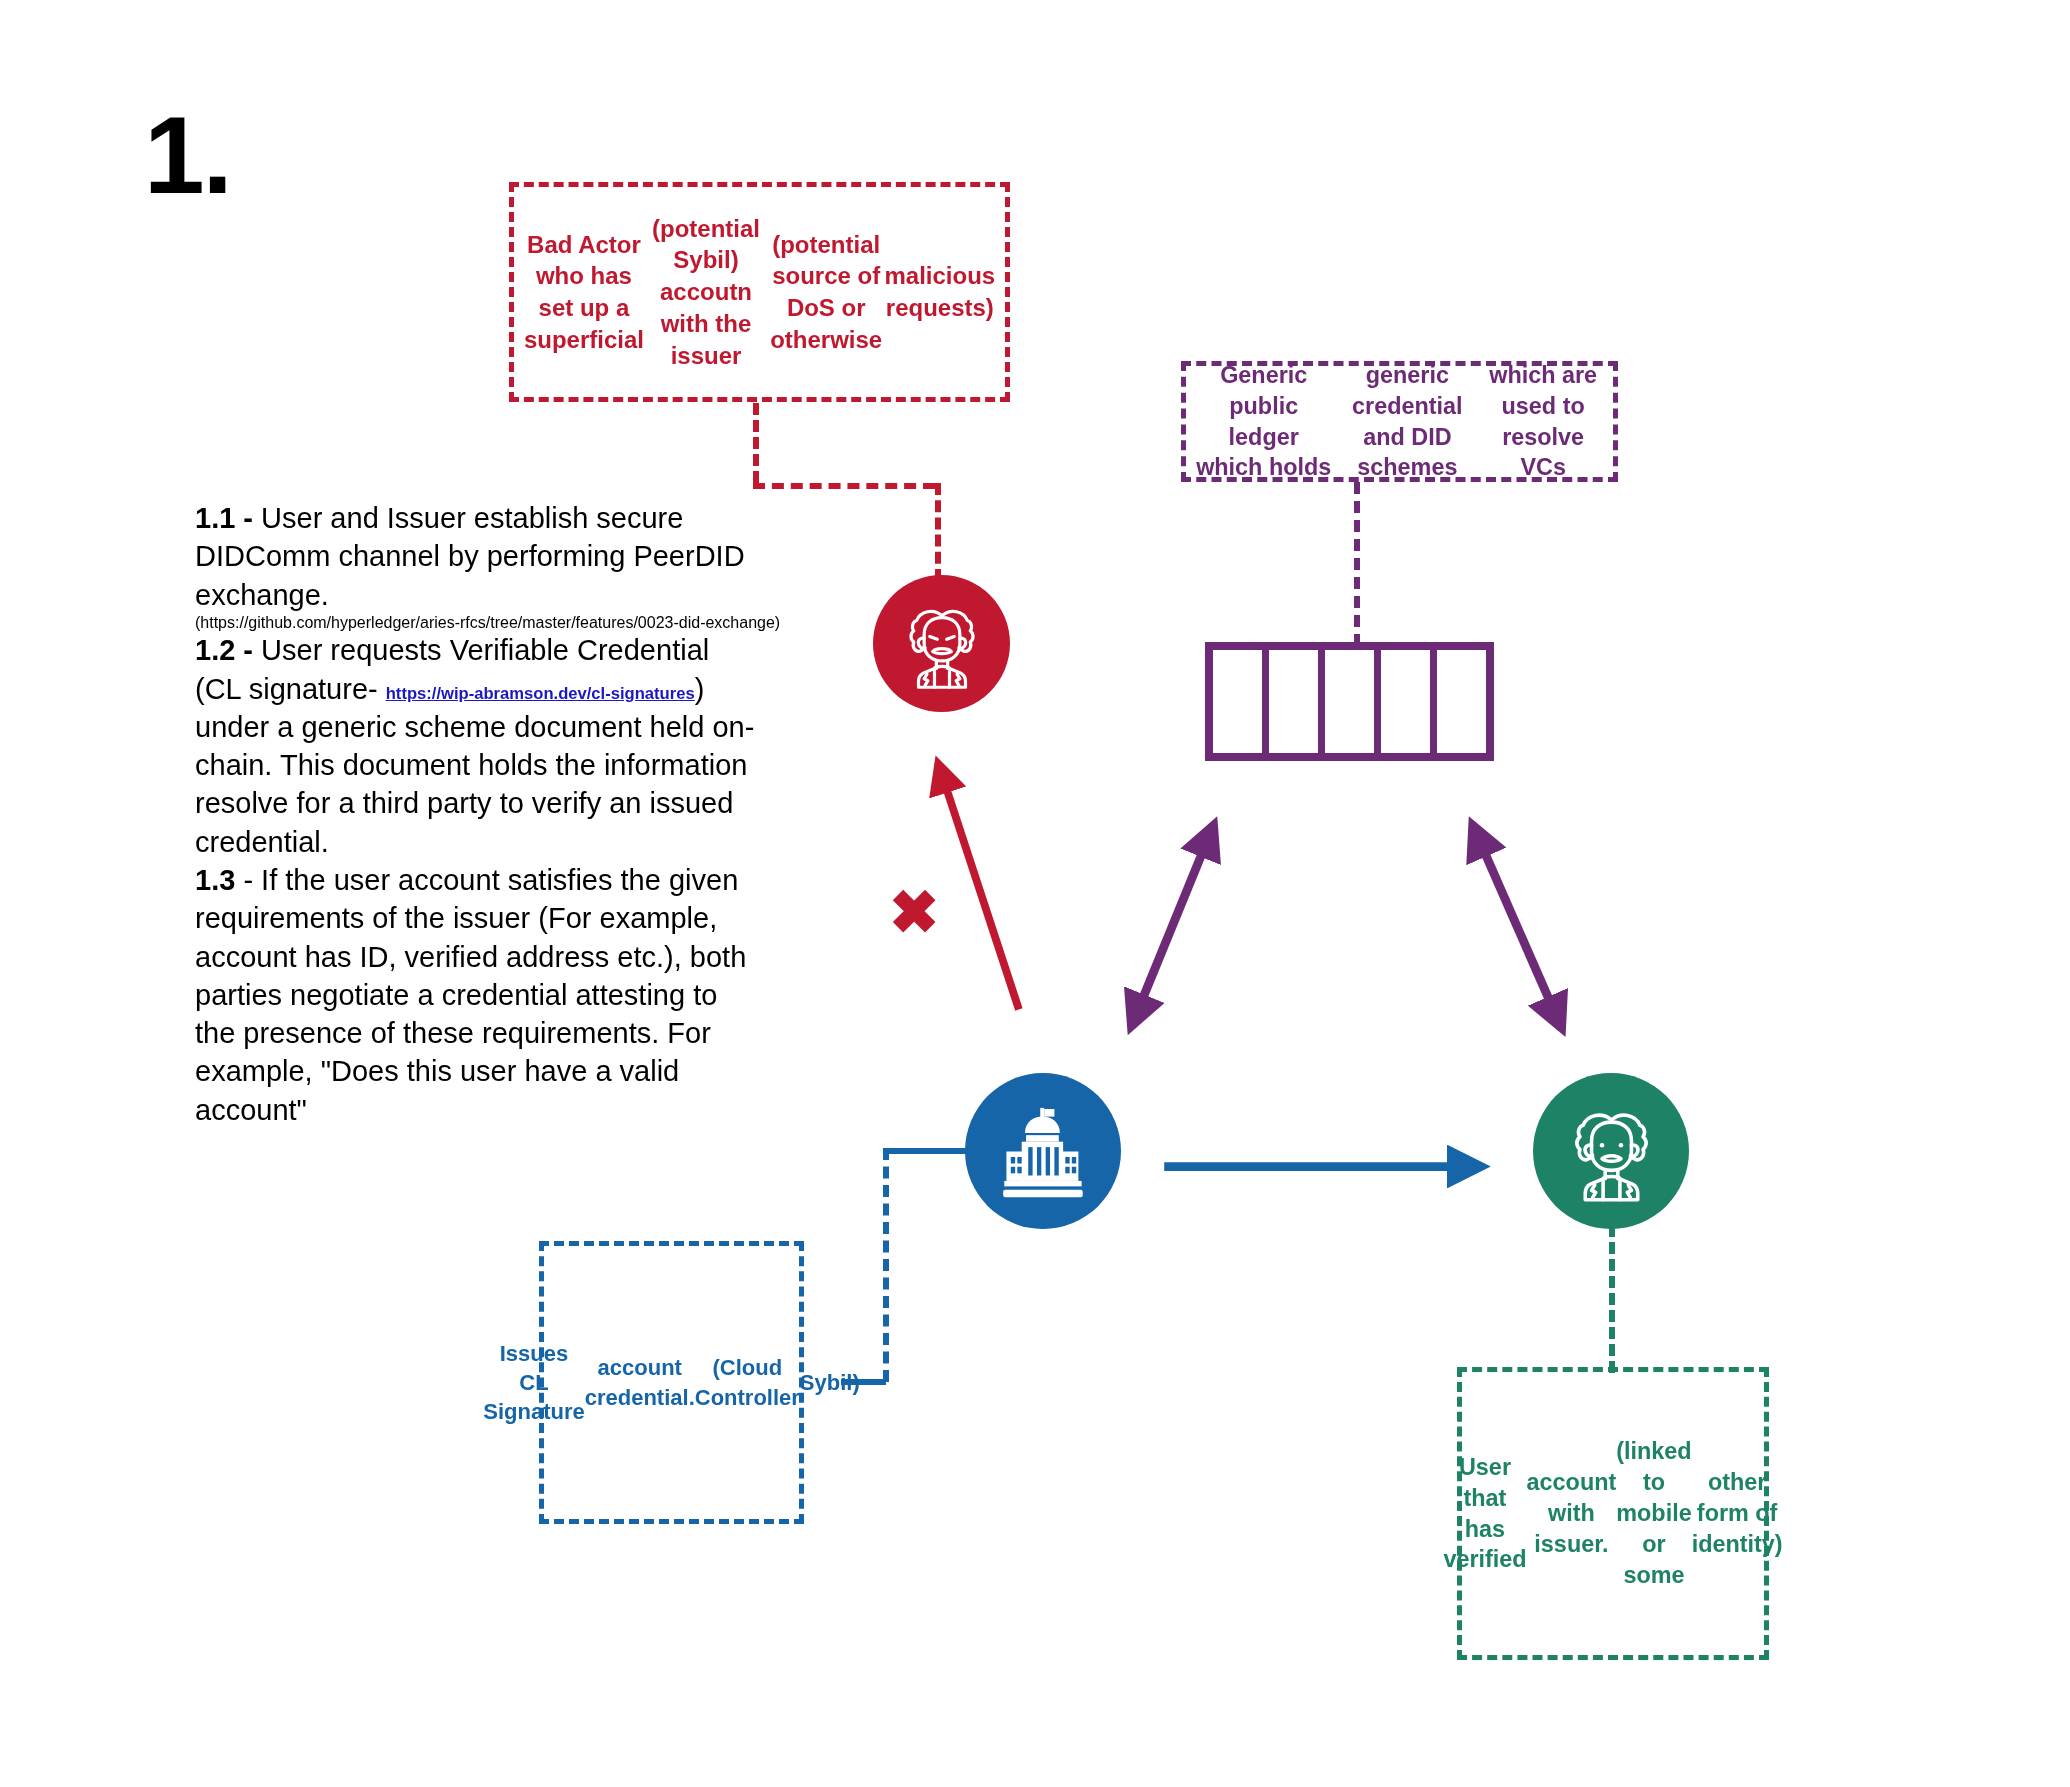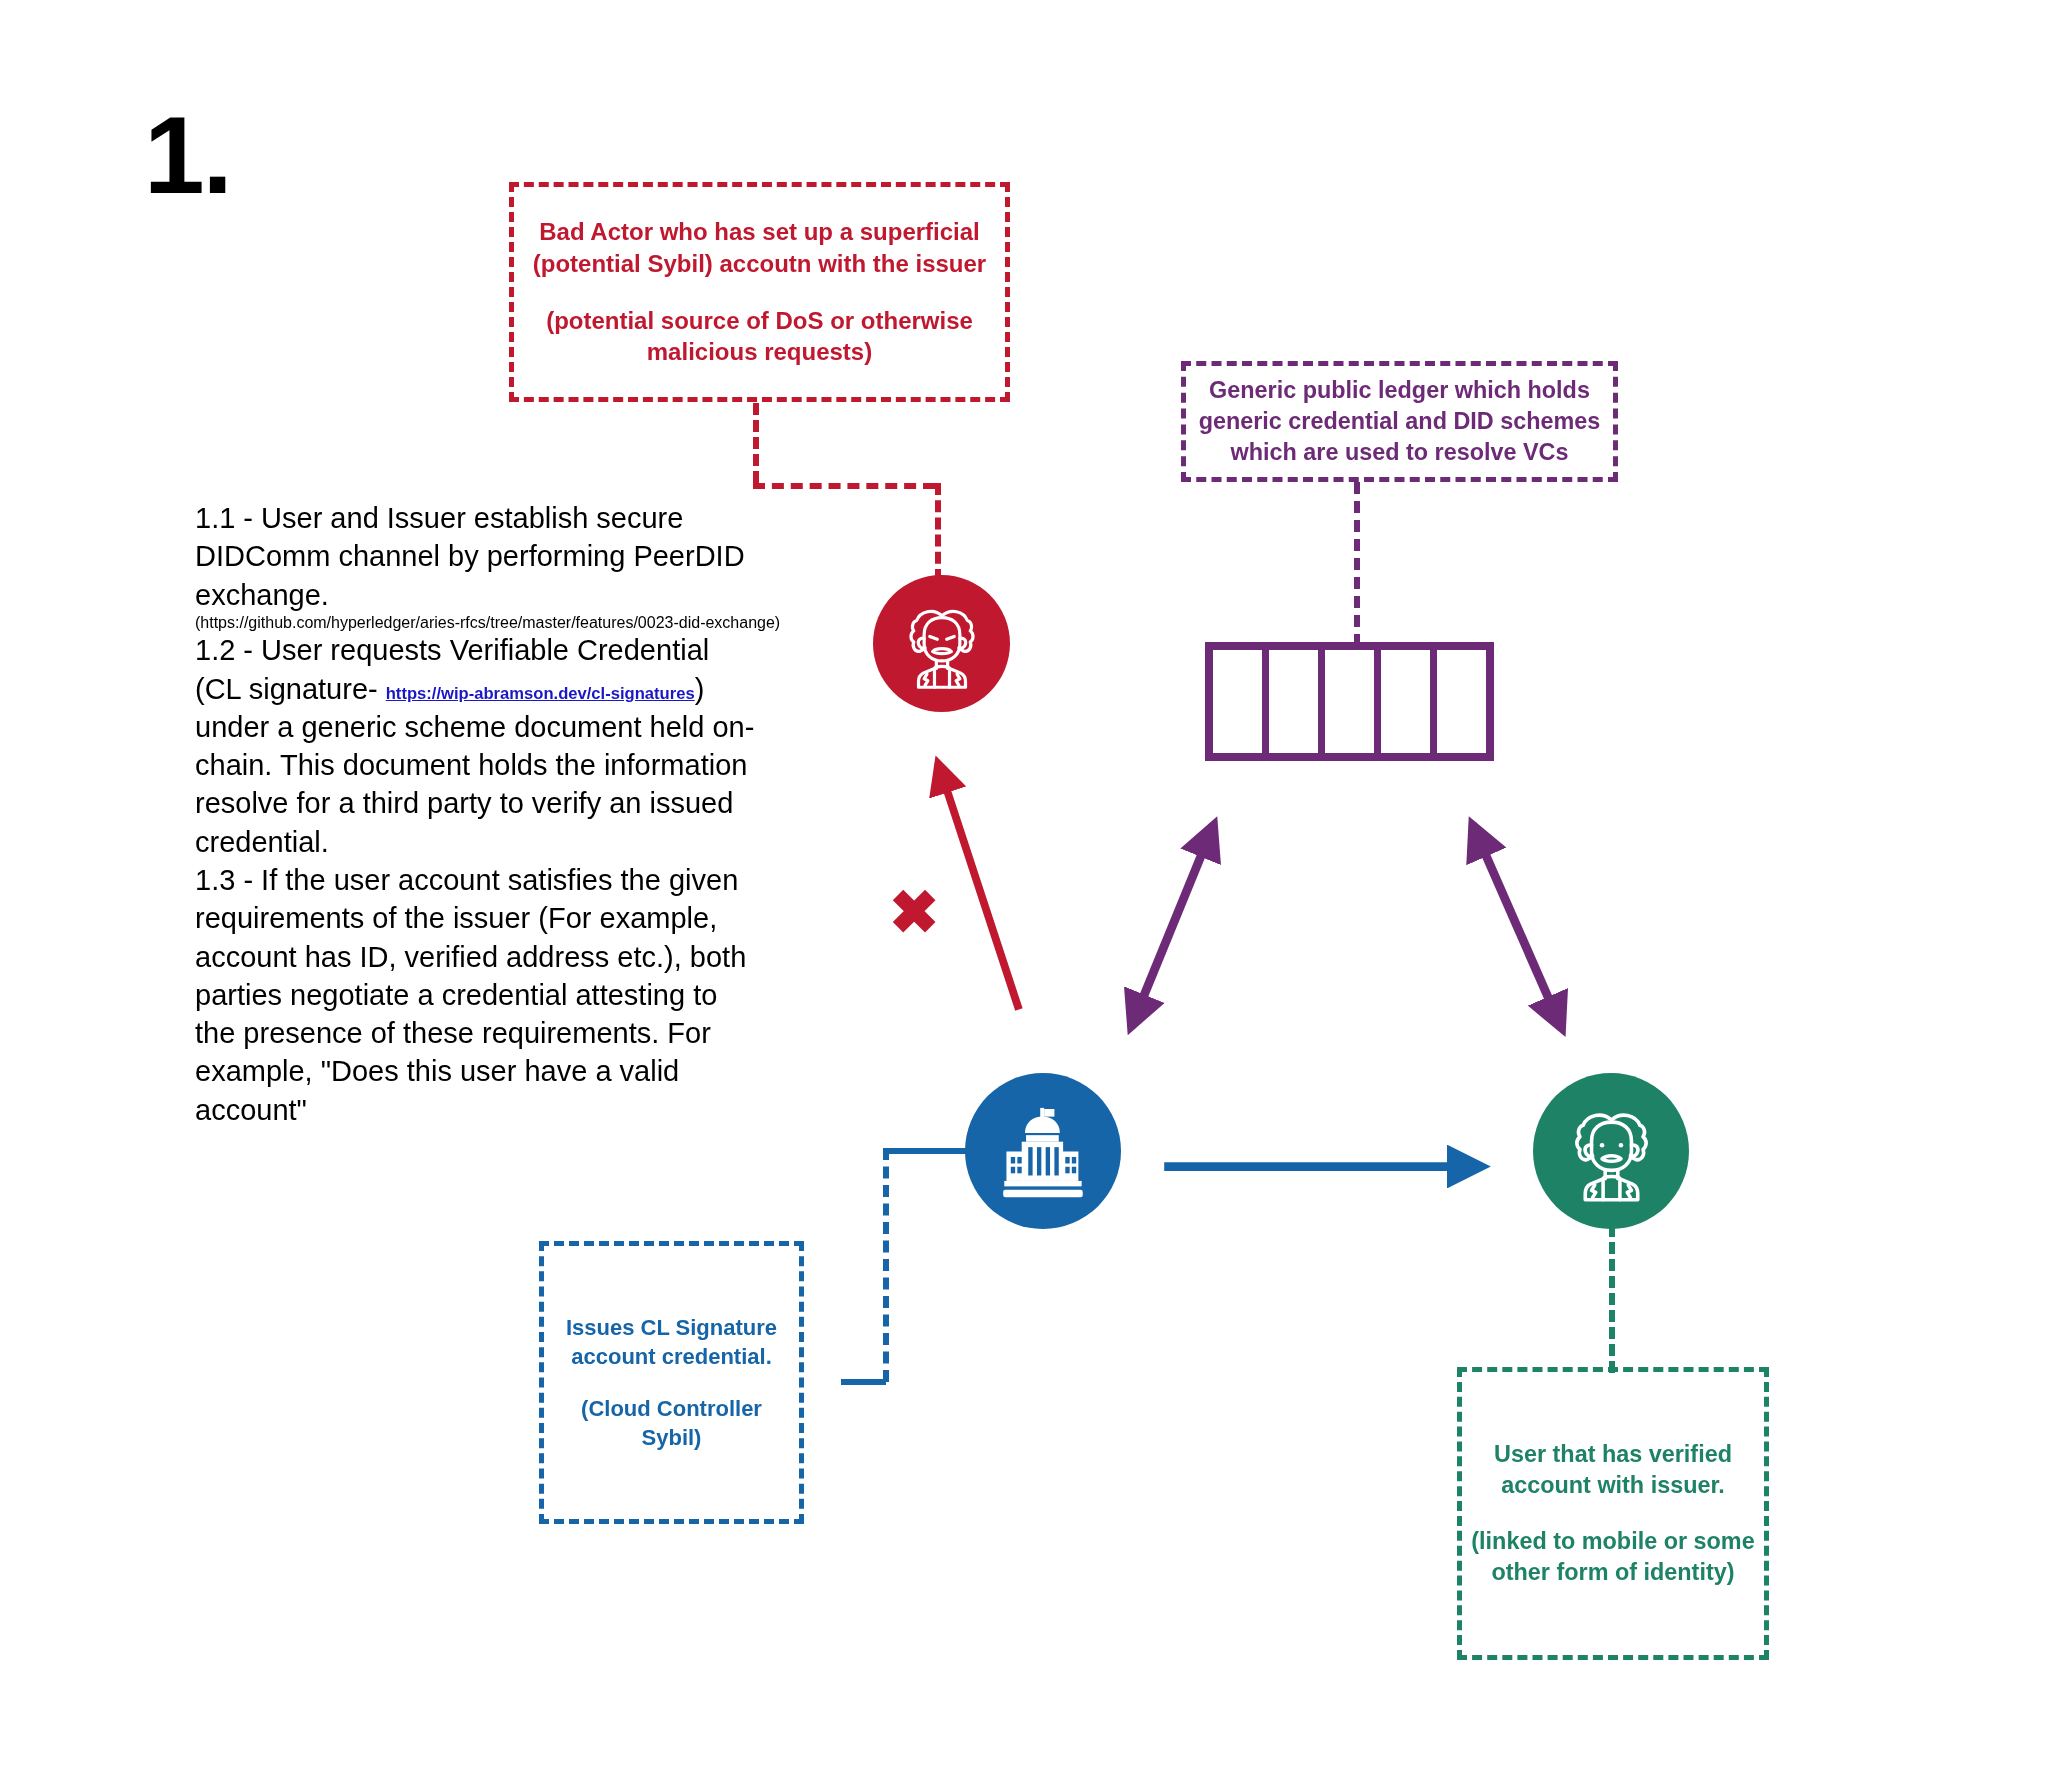--- a/index.html
+++ b/index.html
@@ -27,21 +27,20 @@
     font-weight: bold;
     color: #000000;
     line-height: 1;
     letter-spacing: -2px;
   }
 
   
   .note-box {
     box-sizing: border-box;
     display: flex;
-    flex-direction: column;
     align-items: center;
     justify-content: center;
     text-align: center;
     font-weight: bold;
     line-height: 1.32;
   }
   .note-box .note-line { display: block; }
   .note-gap { height: 1.05em; }
 
   #bad-actor-note {
@@ -76,21 +75,21 @@
   
   #description-block {
     left: 195px;
     top: 499px;
     width: 566px;
     color: #000000;
     font-size: 29px;
     line-height: 1.32;
   }
   #description-block p { margin: 0; }
-  #description-block .step-label { font-weight: normal; }
+  #description-block .step-label { font-weight: bold; }
   .tiny-url {
     font-size: 16px;
     line-height: 1.1;
     display: block;
     white-space: nowrap;
   }
   .inline-link {
     font-size: 16.6px;
     color: #1a17c4;
     text-decoration: underline;

